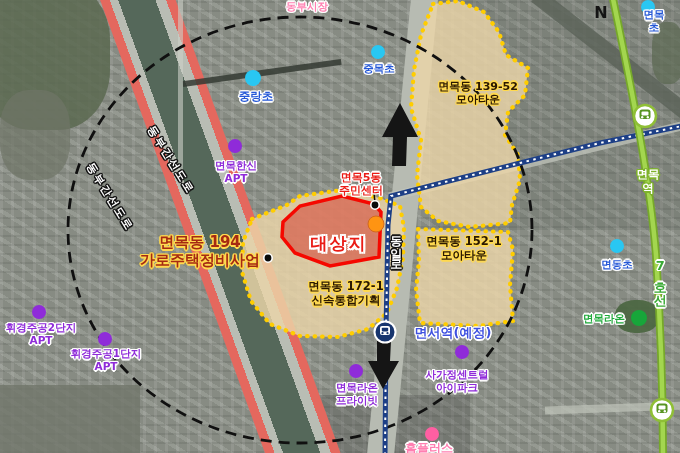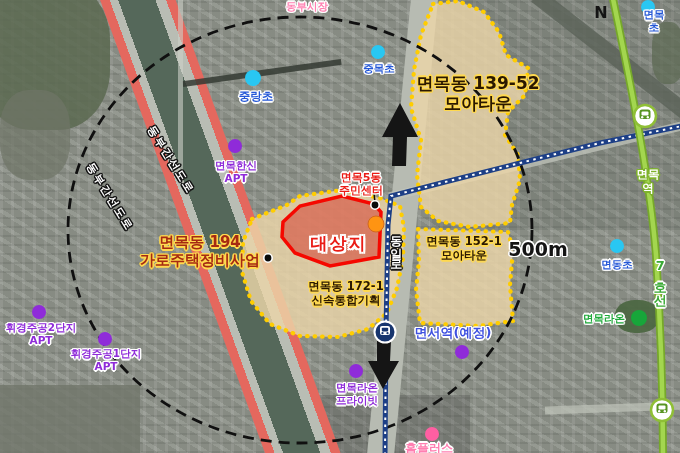--- a/index.html
+++ b/index.html
@@ -125,36 +125,37 @@
   <div class="lbl c-blue halo-w" style="left:654px;top:21px">면목초</div>
   <div class="lbl c-blue halo-w" style="left:617px;top:264px">면동초</div>
   <div class="lbl c-purple halo-w" style="left:236px;top:172px">면목한신
 APT</div>
   <div class="lbl c-purple halo-w" style="left:41px;top:334px">휘경주공2단지
 APT</div>
   <div class="lbl c-purple halo-w" style="left:106px;top:360px">휘경주공1단지
 APT</div>
   <div class="lbl c-purple halo-w" style="left:357px;top:394px">면목라온
 프라이빗</div>
+  <div class="lbl c-purple halo-w" style="left:457px;top:381px">사가정센트럴
+아이파크</div>
   <div class="lbl c-pink halo-w" style="left:429px;top:448px;font-size:12px">홈플러스</div>
   <div class="lbl c-green halo-w" style="left:604px;top:318px">면목라온</div>
   <div class="lbl c-red halo-w" style="left:361px;top:184px;font-size:11px">면목5동
 주민센터</div>
   <div class="lbl c-red halo-w2" style="left:339px;top:243px;font-size:17px;letter-spacing:2px">대상지</div>
-  <div class="lbl c-zone halo-y" style="left:478px;top:93px;font-size:17px">면목동 139-52
+  <div class="lbl c-zone halo-y" style="left:478px;top:93px;font-size:11px">면목동 139-52
 모아타운</div>
   <div class="lbl c-zone halo-y" style="left:464px;top:249px;font-size:11.5px">면목동 152-1
 모아타운</div>
   <div class="lbl c-zone halo-y" style="left:346px;top:294px;font-size:11.5px">면목동 172-1
 신속통합기획</div>
   <div class="lbl c-zred halo-y" style="left:200px;top:251px;font-size:15px">면목동 194
 가로주택정비사업</div>
   <div class="lbl c-royal halo-w" style="left:453px;top:333px;font-size:13px">면서역(예정)</div>
   <div class="lbl c-white halo-g" style="left:648px;top:138px;font-size:11.5px">면목역</div>
   <div class="lbl c-white halo-g" style="left:656px;top:435px;font-size:11.5px">사가정역</div>
   <div class="lbl c-l7 halo-w vert" style="left:660px;top:278px;font-size:13px">7호선</div>
   <div class="lbl c-white halo-b vert" style="left:396px;top:245px;font-size:12px">동일로</div>
   <div class="lbl c-white halo-b rot58" style="left:171px;top:160px;font-size:11px">동부간선도로</div>
   <div class="lbl c-white halo-b rot58" style="left:110px;top:197px;font-size:11px">동부간선도로</div>
-  <div class="lbl c-black halo-w" style="left:538px;top:249px;font-size:19px">500m</div>
   <div class="lbl c-black" style="left:601px;top:13px;font-size:16px">N</div>
 
 </div>
 
 </body></html>

